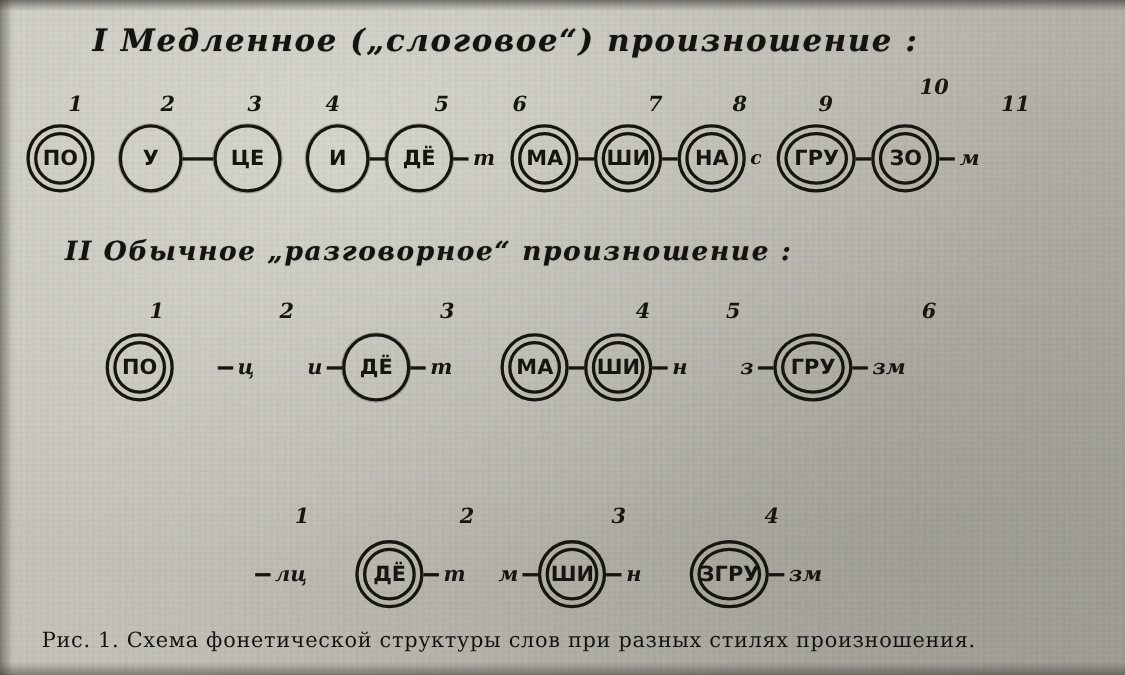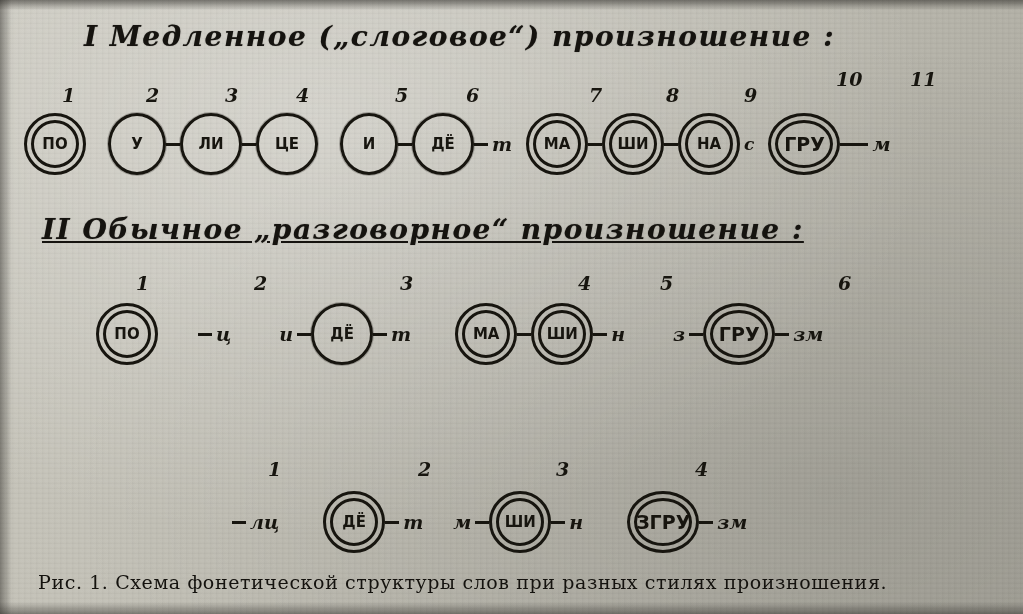--- a/index.html
+++ b/index.html
@@ -46,21 +46,21 @@
     position: absolute;
     font-family: "DejaVu Serif", serif;
     font-style: italic;
     font-weight: 700;
     color: #15130f;
     letter-spacing: 1.5px;
     white-space: nowrap;
     text-shadow: 0 0 1px rgba(20,18,14,0.5);
   }
   .t1 { left: 84px;  top: 20px;  font-size: 28px; }
-  .t2 { left: 42px;  top: 213px; font-size: 28px; text-decoration: underline; }
+  .t2 { left: 59px;  top: 213px; font-size: 24px; }
   .t3 { left: 50px;  top: 398px; font-size: 28px; }
 
   .row {
     position: absolute;
     display: flex;
     align-items: center;
     height: 64px;
   }
   .r1 { left: 24px; top: 112px; }
   .r2 { left: 96px; top: 302px; }
@@ -78,21 +78,21 @@
   .syl {
     width: 56px;
     height: 56px;
     border-radius: 50%;
     border: 3px solid #17150f;
     display: flex;
     align-items: center;
     justify-content: center;
     font-family: "DejaVu Sans", sans-serif;
     font-weight: 700;
-    font-size: 15px;
+    font-size: 19px;
     color: #17150f;
     letter-spacing: 0px;
     box-shadow: 0 0 0 1px rgba(23,21,15,0.25);
     background: transparent;
     flex: 0 0 auto;
   }
   .syl.dbl {
     box-shadow: 0 0 0 4px rgba(0,0,0,0) , inset 0 0 0 4px rgba(0,0,0,0);
     border-width: 3px;
     position: relative;
@@ -157,46 +157,46 @@
   <div class="num" style="left:62px;  top:84px;">1</div>
   <div class="num" style="left:146px; top:84px;">2</div>
   <div class="num" style="left:225px; top:84px;">3</div>
   <div class="num" style="left:296px; top:84px;">4</div>
   <div class="num" style="left:395px; top:84px;">5</div>
   <div class="num" style="left:466px; top:84px;">6</div>
   <div class="num" style="left:589px; top:84px;">7</div>
   <div class="num" style="left:666px; top:84px;">8</div>
   <div class="num" style="left:744px; top:84px;">9</div>
   <div class="num" style="left:836px; top:68px;">10</div>
-  <div class="num" style="left:910px; top:68px;">11</div>
+  <div class="num" style="left:910px; top:84px;">11</div>
 
   <div class="row r1">
     <div class="syl dbl">ПО</div>
     <div class="gap-md"></div>
     <div class="syl narrow">У</div>
     <div class="dash"></div>
-    <div class="syl">ЛИ</div>
     <div class="dash"></div>
     <div class="syl">ЦЕ</div>
     <div class="gap-md"></div>
     <div class="syl narrow">И</div>
     <div class="dash"></div>
     <div class="syl">ДЁ</div>
     <div class="dash"></div>
     <div class="loose">т</div>
     <div class="gap-sm"></div>
     <div class="syl dbl">МА</div>
     <div class="dash"></div>
     <div class="syl dbl">ШИ</div>
     <div class="dash"></div>
     <div class="syl dbl">НА</div>
     <div class="loose sm">с</div>
     <div class="gap-sm"></div>
     <div class="syl dbl wide">ГРУ</div>
     <div class="dash"></div>
+    <div class="syl dbl">ЗО</div>
     <div class="dash"></div>
     <div class="loose">м</div>
   </div>
 
   <div class="section-title t2">II  Обычное „разговорное“ произношение :</div>
 
   <div class="num" style="left:136px; top:272px;">1</div>
   <div class="num" style="left:254px; top:272px;">2</div>
   <div class="num" style="left:400px; top:272px;">3</div>
   <div class="num" style="left:578px; top:272px;">4</div>

